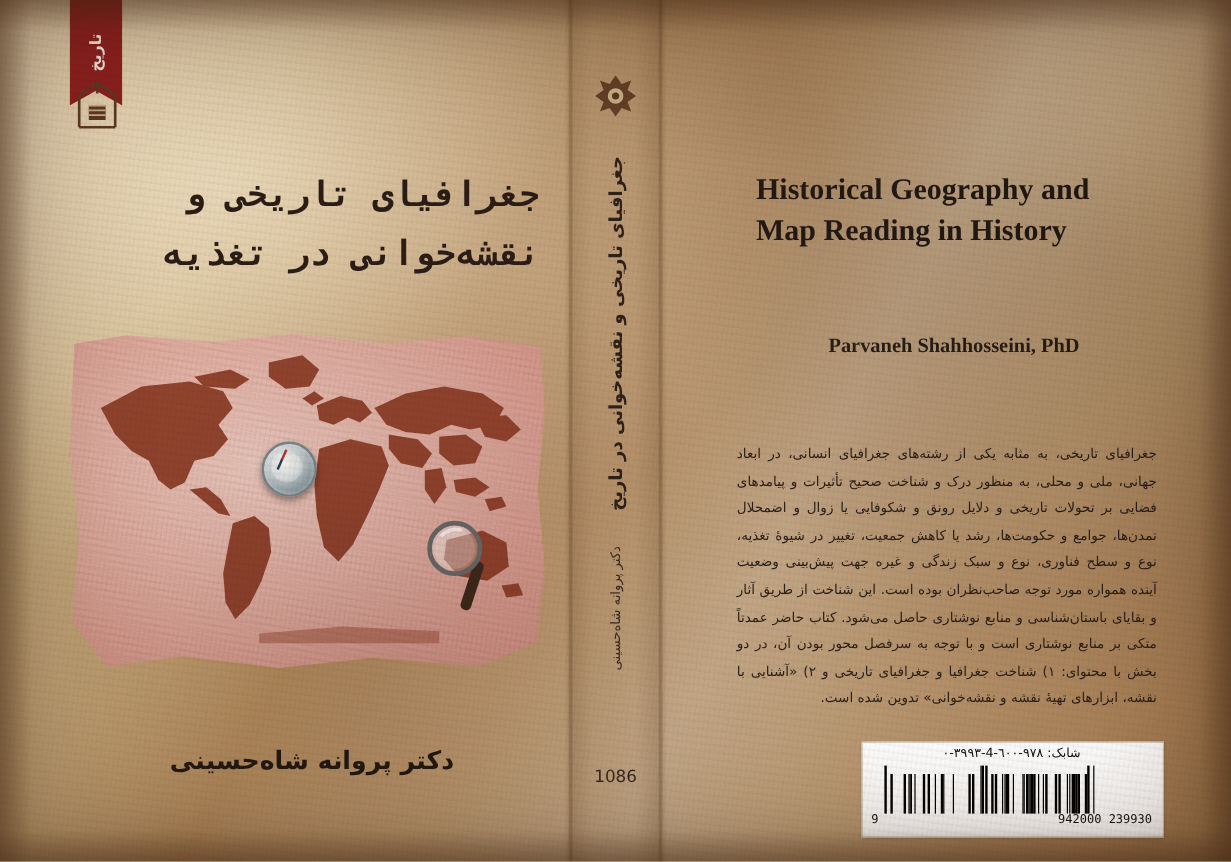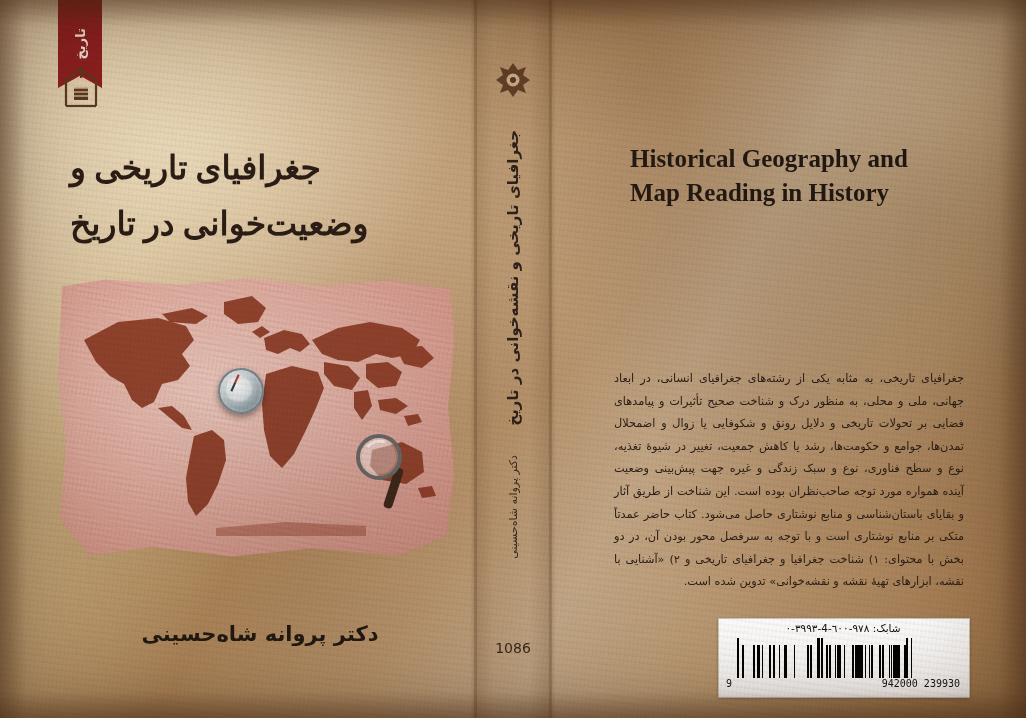--- a/index.html
+++ b/index.html
@@ -90,23 +90,23 @@
     font-family:"DejaVu Sans", sans-serif;font-size:13px;color:#f6ece0;font-weight:bold;
   }
   #samt-logo{
     position:absolute;left:62px;top:66px;width:38px;height:42px;color:#5c3a24;
   }
   #samt-logo svg{width:38px;height:42px;display:block;}
 
   
   #fa-title{
     position:absolute;left:70px;top:140px;width:380px;
-    text-align:left;direction:rtl;
-    font-family:Liberation Serif, serif;
-    font-size:33px;font-weight:bold;color:#2b1d16;line-height:1.7;
+    text-align:right;direction:rtl;
+    font-family:Liberation Mono, monospace;
+    font-size:29px;font-weight:bold;color:#2b1d16;line-height:1.7;
   }
   #fa-title .l2{display:block;}
 
   #artwork{
     position:absolute;left:58px;top:278px;width:396px;height:280px;
   }
   #paper-sheet{
     position:absolute;inset:0;
     background:
       radial-gradient(ellipse at 40% 40%, #f0cfc6 0%, #e3b1a6 45%, #d89c90 75%, #cf8f83 100%);
@@ -210,21 +210,21 @@
       <path d="M4 40 V14 L19 3 L34 14 V40"></path>
       <path d="M4 40 H34"></path>
       <rect x="12" y="22" width="14" height="12" fill="currentColor" stroke="none"></rect>
       <path d="M12 22 h14 M12 26 h14 M12 30 h14" stroke="#c9b089" stroke-width="1.4"></path>
       <path d="M19 3 L19 12"></path>
     </svg>
   </div>
 
   <div id="fa-title">
     <span>جغرافیای تاریخی و</span>
-    <span class="l2">وضعیت‌خوانی در تاریخ</span>
+    <span class="l2">نقشه‌خوانی در تغذیه</span>
   </div>
 
   <div id="artwork">
     <div id="paper-sheet"></div>
     <div id="paper-texture"></div>
     <div id="world-map">
       <svg viewBox="0 0 380 255" xmlns="http://www.w3.org/2000/svg">
         <g fill="#8c3b24" opacity="0.92">
 
           <path d="M18 52 L52 34 L92 30 L120 38 L128 52 L116 66 L124 78 L112 92 L96 96 L88 114 L76 120 L66 112 L58 96 L44 88 L30 74 Z"></path>
@@ -297,20 +297,21 @@
   <div id="spine-number">1086</div>
 
   <div style="position:absolute;left:492px;top:62px;width:36px;height:36px;color:#5a3620;">
   </div>
 
   <div id="en-title">
     <div>Historical Geography and</div>
     <div>Map Reading in History</div>
   </div>
 
+  <div id="en-author">Parvaneh Shahhosseini, PhD</div>
 
   <div id="fa-abstract">جغرافیای تاریخی، به مثابه یکی از رشته‌های جغرافیای انسانی، در ابعاد جهانی، ملی و محلی، به منظور درک و شناخت صحیح تأثیرات و پیامدهای فضایی بر تحولات تاریخی و دلایل رونق و شکوفایی یا زوال و اضمحلال تمدن‌ها، جوامع و حکومت‌ها، رشد یا کاهش جمعیت، تغییر در شیوهٔ تغذیه، نوع و سطح فناوری، نوع و سبک زندگی و غیره جهت پیش‌بینی وضعیت آینده همواره مورد توجه صاحب‌نظران بوده است. این شناخت از طریق آثار و بقایای باستان‌شناسی و منابع نوشتاری حاصل می‌شود. کتاب حاضر عمدتاً متکی بر منابع نوشتاری است و با توجه به سرفصل محور بودن آن، در دو بخش با محتوای: ۱) شناخت جغرافیا و جغرافیای تاریخی و ۲) «آشنایی با نقشه، ابزارهای تهیهٔ نقشه و نقشه‌خوانی» تدوین شده است.</div>
 
   <div id="isbn-box"></div>
   <div id="isbn-text">شابک: ٩٧٨-٦٠٠-4-٣٩٩٣-٠</div>
   <div id="barcode">
       <div class="bar" style="width: 2px; height: 40px; margin-right: 1px; background: transparent;"></div>
       <div class="bar" style="width: 2px; height: 40px; margin-right: 0px;"></div>
       <div class="bar" style="width: 1px; height: 40px; margin-right: 1px; background: transparent;"></div>
       <div class="bar" style="width: 1px; height: 33px; margin-right: 0px; background: transparent;"></div>

